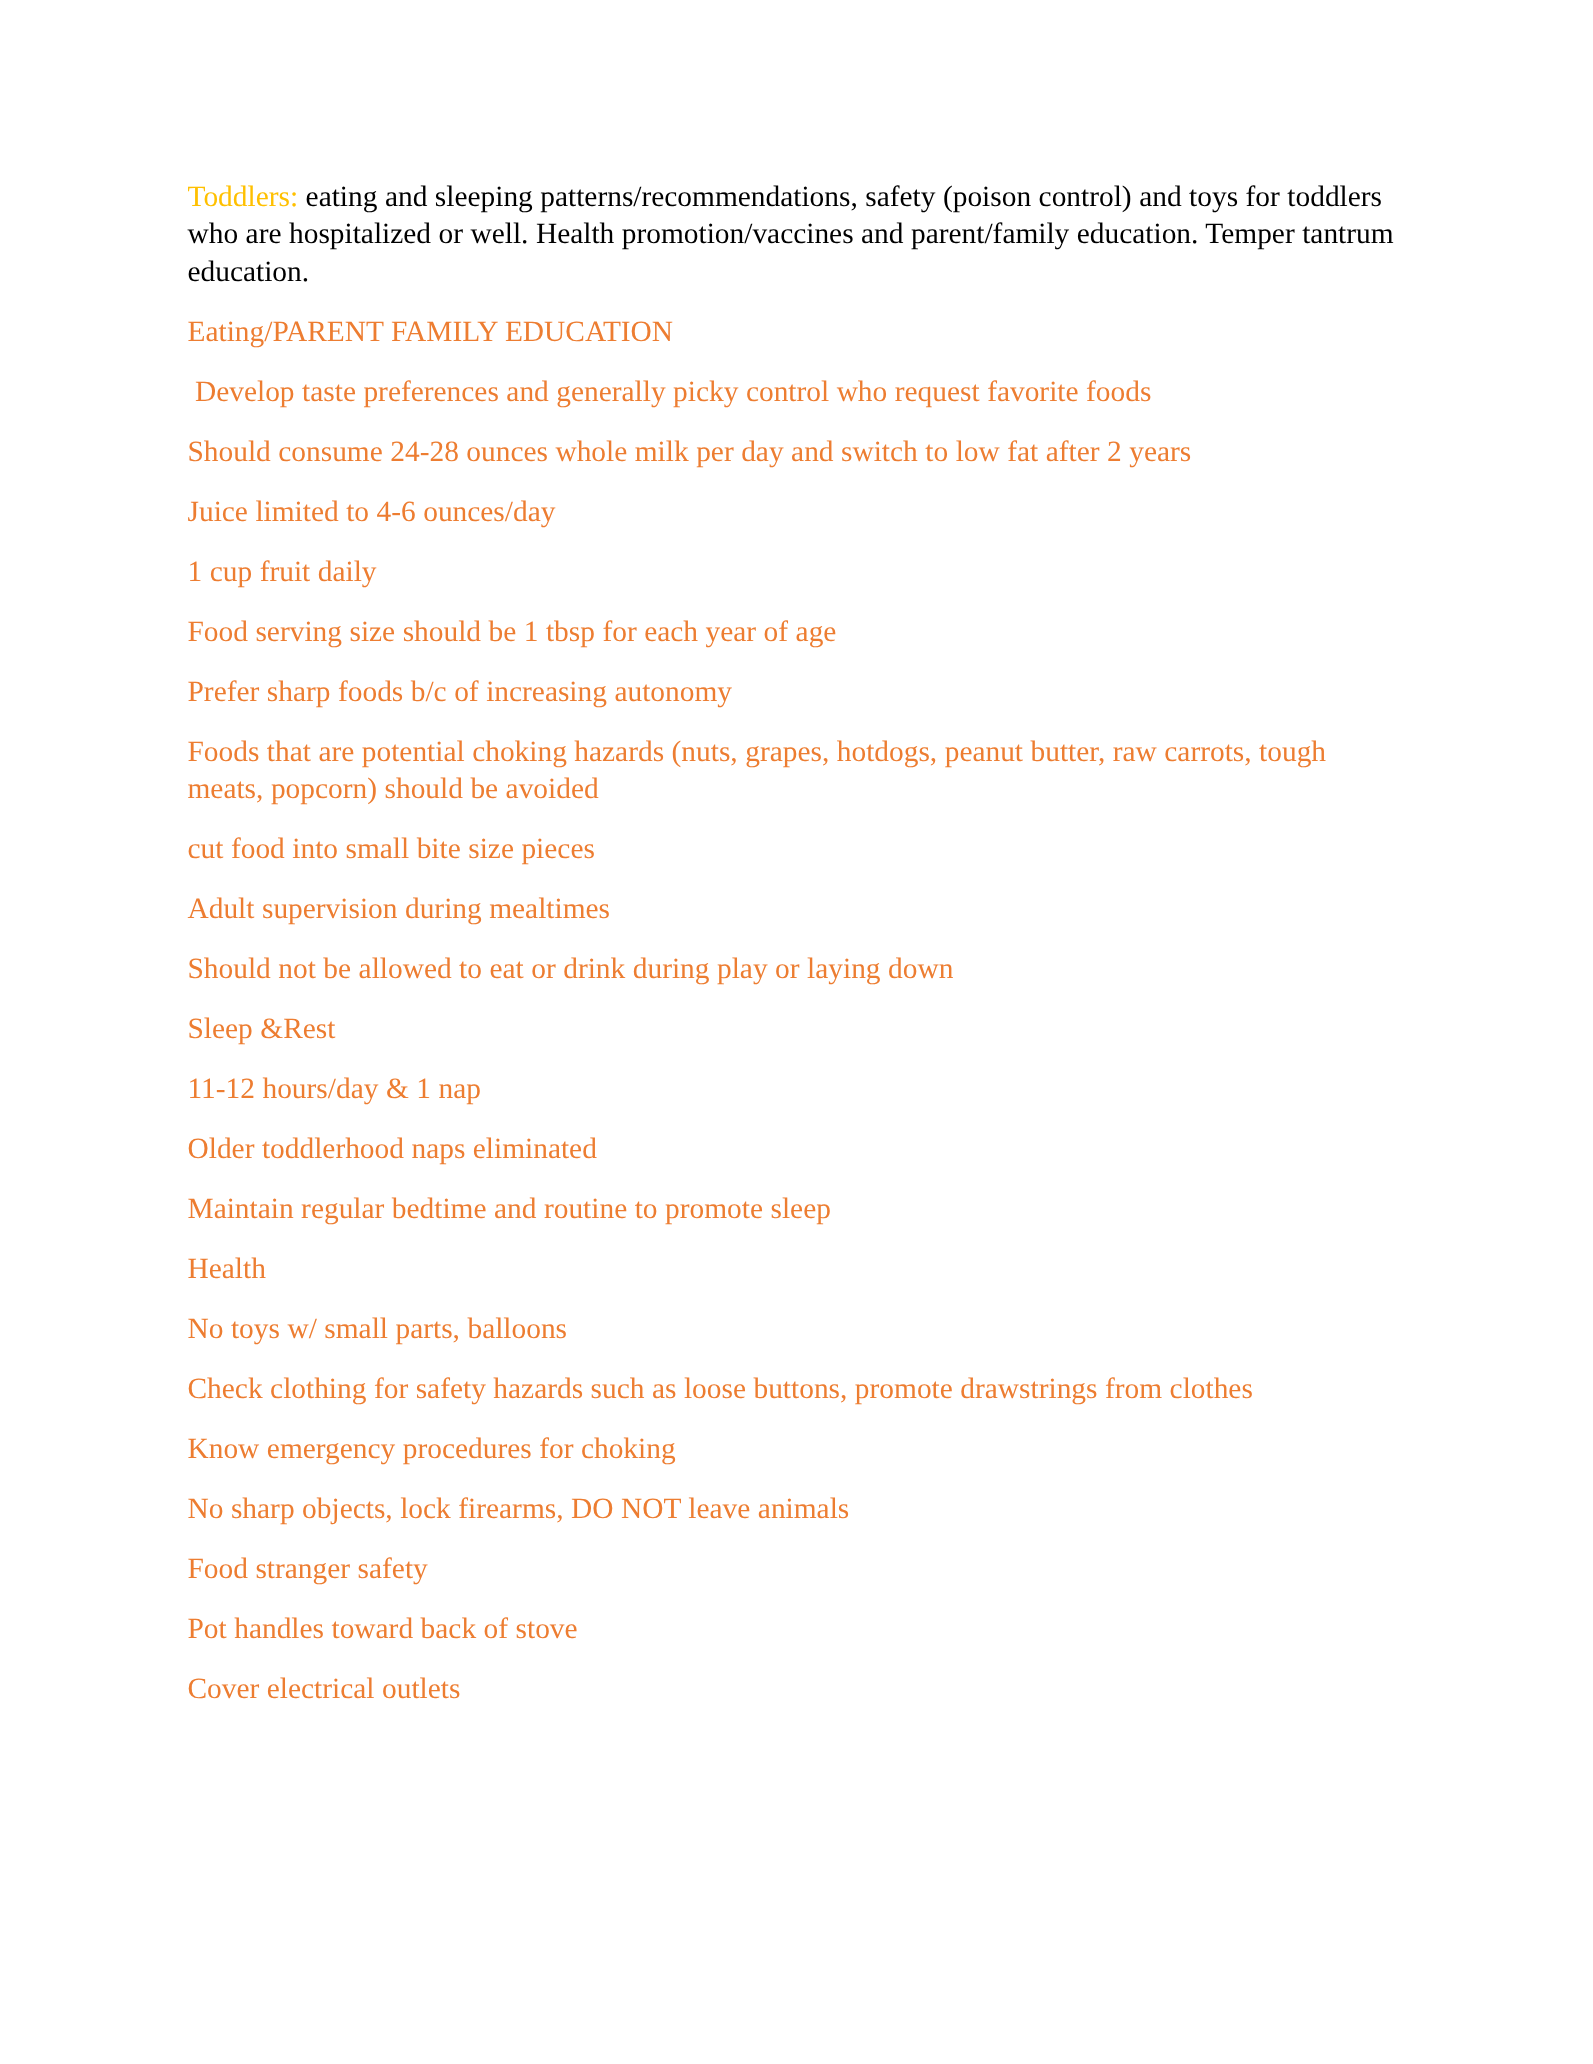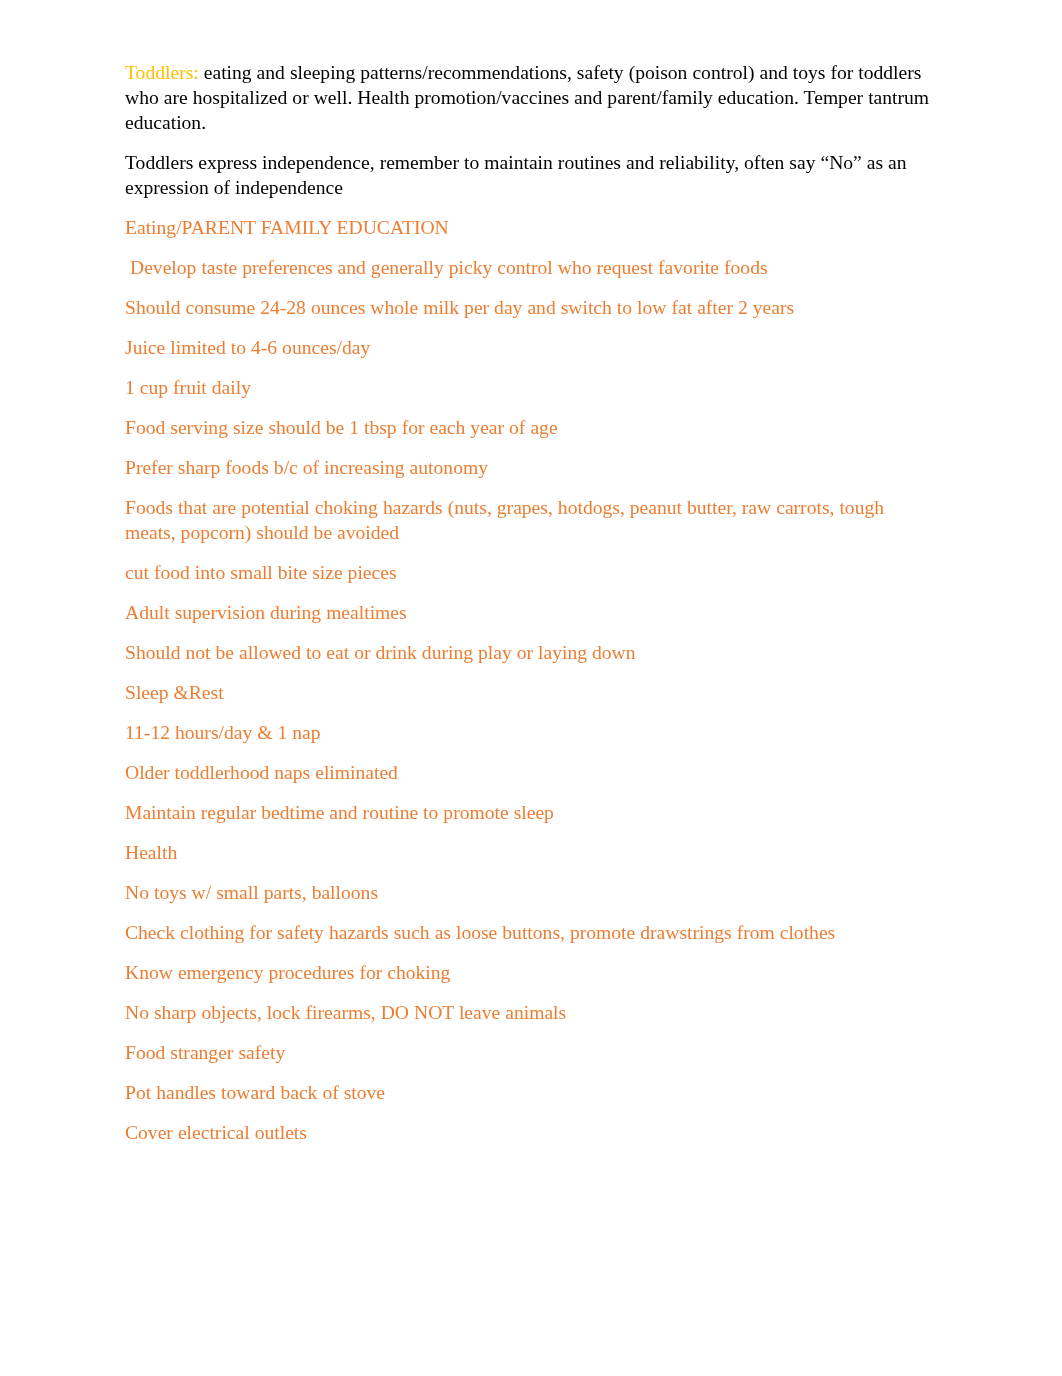--- a/index.html
+++ b/index.html
@@ -11,21 +11,21 @@
     width: 1062px;
     min-height: 1376px;
     font-family: "Liberation Serif", "DejaVu Serif", serif;
     -webkit-font-smoothing: antialiased;
   }
 
   .page {
     width: 1062px;
     min-height: 1376px;
     box-sizing: border-box;
-    padding: 60px 127px 60px 125px;
+    padding: 119px 127px 60px 125px;
     background: #ffffff;
   }
 
   .doc-body {
     width: 810px;
   }
 
   p.para {
     margin: 0 0 15px 0;
     font-size: 19.6px;
@@ -55,21 +55,20 @@
   }
 </style>
 </head>
 <body>
 
 <div class="page">
   <div class="doc-body">
 
     <p class="para intro"><span class="lead-label">Toddlers:</span><span> eating and sleeping patterns/recommendations, safety (poison control) and toys for toddlers who are hospitalized or well. Health promotion/vaccines and parent/family education. Temper tantrum education.</span></p>
 
-    <p class="para intro">Toddlers express independence, remember to maintain routines and reliability, often say “No” as an expression of independence</p>
 
     <p class="para orange">Eating/PARENT FAMILY EDUCATION</p>
     <p class="para orange lead-space"> Develop taste preferences and generally picky control who request favorite foods</p>
     <p class="para orange">Should consume 24-28 ounces whole milk per day and switch to low fat after 2 years</p>
     <p class="para orange">Juice limited to 4-6 ounces/day</p>
     <p class="para orange">1 cup fruit daily</p>
     <p class="para orange">Food serving size should be 1 tbsp for each year of age</p>
     <p class="para orange">Prefer sharp foods b/c of increasing autonomy</p>
     <p class="para orange">Foods that are potential choking hazards (nuts, grapes, hotdogs, peanut butter, raw carrots, tough meats, popcorn) should be avoided</p>
     <p class="para orange">cut food into small bite size pieces</p>

